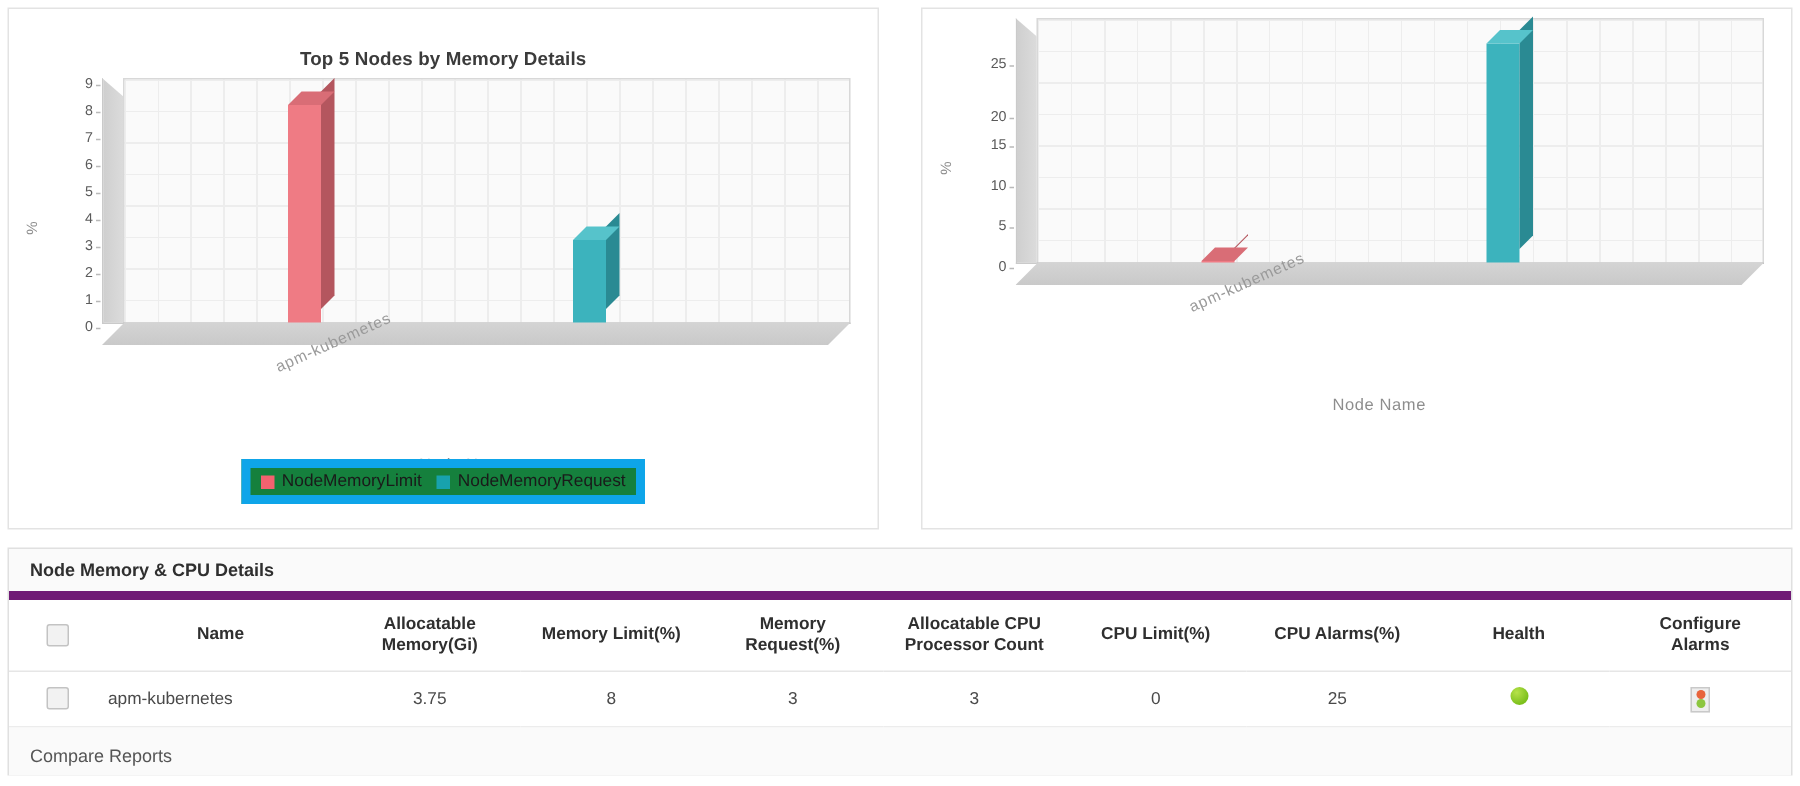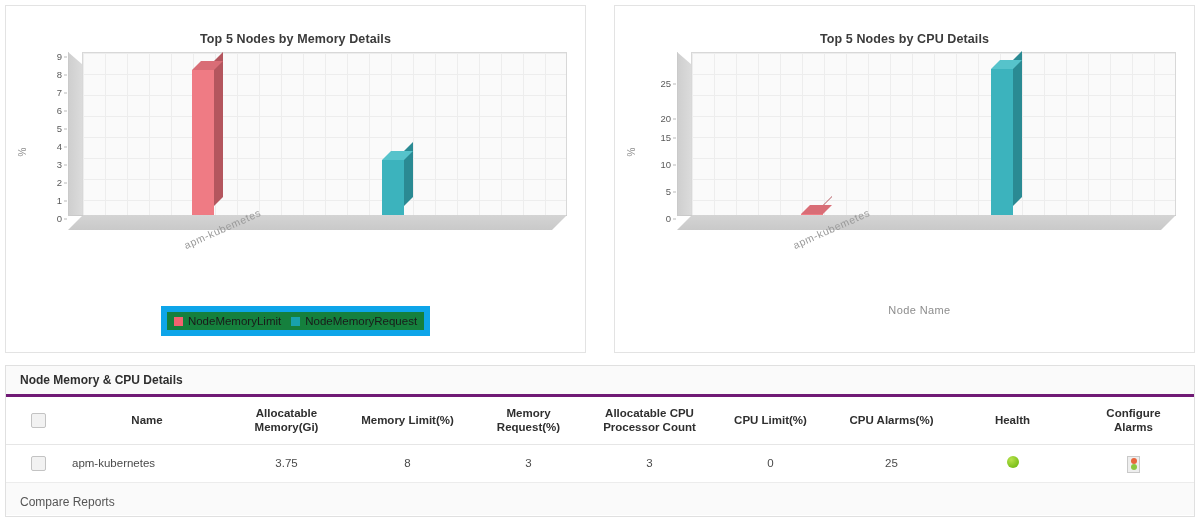--- a/index.html
+++ b/index.html
@@ -127,21 +127,21 @@
   
   .table-panel{
     position:absolute;left:5px;top:365px;width:1190px;height:152px;
     border:1px solid #e0e0e0;background:#fff;box-sizing:border-box;
   }
   .table-head-bar{
     height:28px;display:flex;align-items:center;
     padding-left:14px;
     font-size:12px;font-weight:bold;color:#2f2f2f;
     background:#fafafa;
-    border-bottom:3px solid #701a75;
+    border-bottom:6px solid #701a75;
     text-align:right;
   }
   table{width:100%;border-collapse:collapse;table-layout:fixed;}
   thead th{
     font-size:11.5px;font-weight:bold;color:#2f2f2f;
     padding:9px 4px;text-align:center;vertical-align:middle;
     border-bottom:1px solid #e6e6e6;
     line-height:1.25;
   }
   tbody td{
@@ -244,21 +244,20 @@
           </span>
           <span class="legend-item">
             <span class="swatch" style="background:#18a2ad"></span>
             <span>NodeMemoryRequest</span>
           </span>
         </div>
       </div>
     </div>
 
     <div class="chart-panel">
-      <div class="chart-title">Top 5 Nodes by CPU Details</div>
 
       <div class="plot-wrap">
         <div class="ylabel">%</div>
 
         <div class="yticks">
           <span class="ytick" style="top:31px">25</span>
           <span class="ytick" style="top:66px">20</span>
           <span class="ytick" style="top:85px">15</span>
           <span class="ytick" style="top:112px">10</span>
           <span class="ytick" style="top:139px">5</span>

